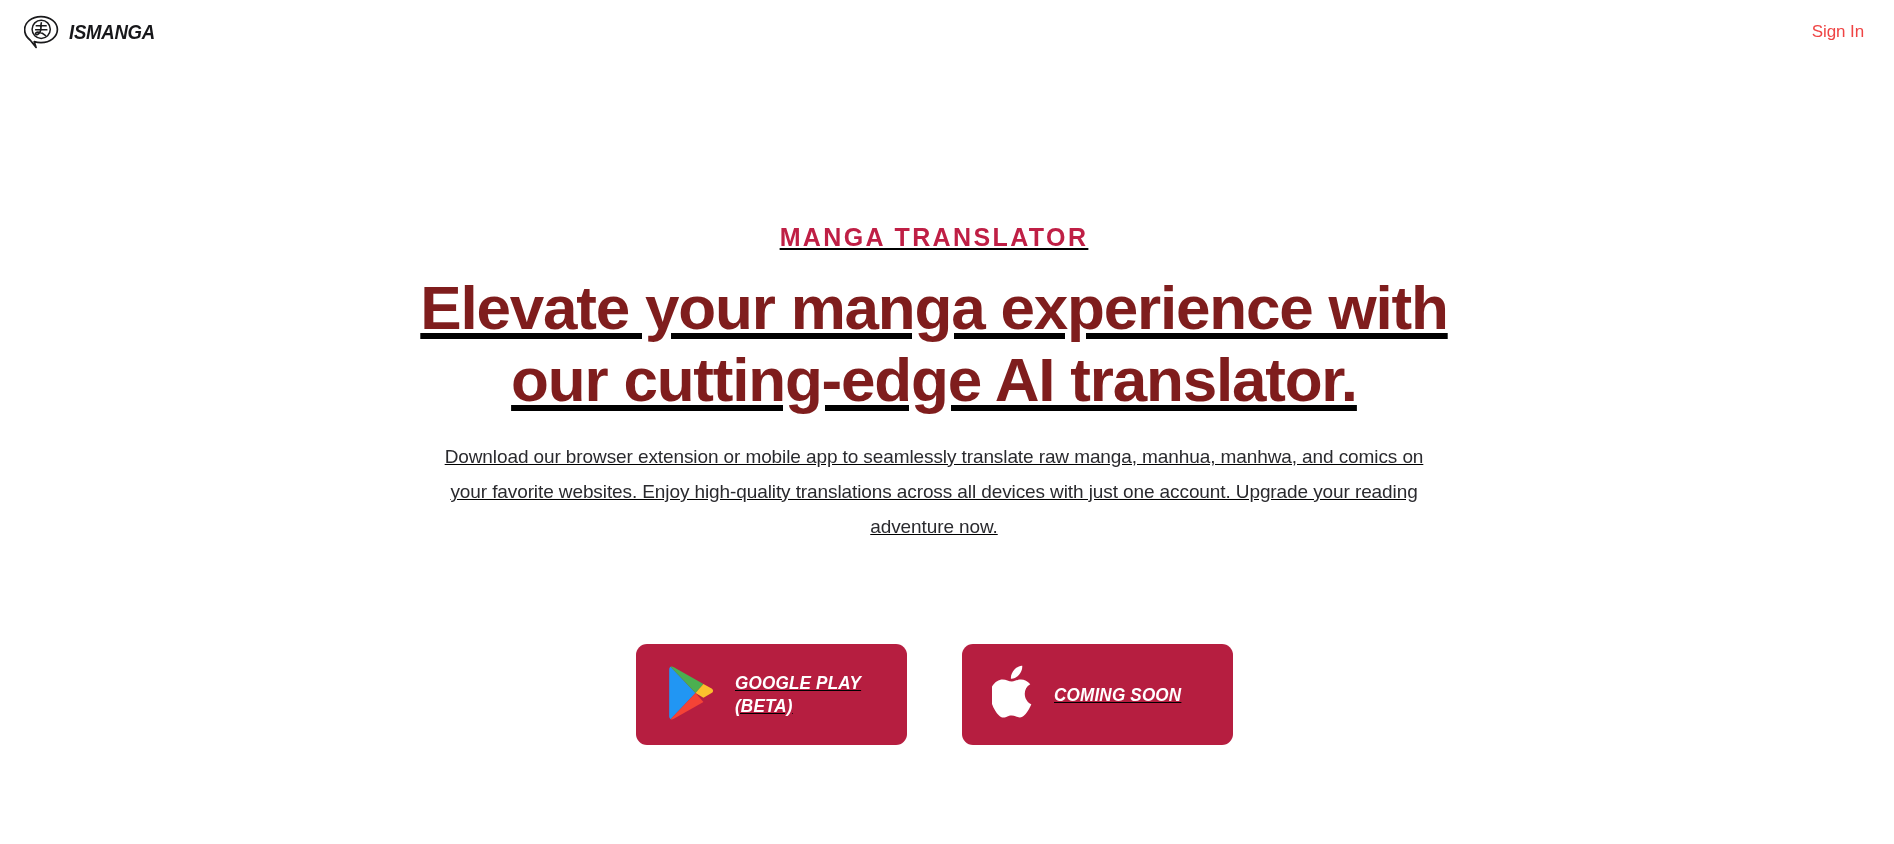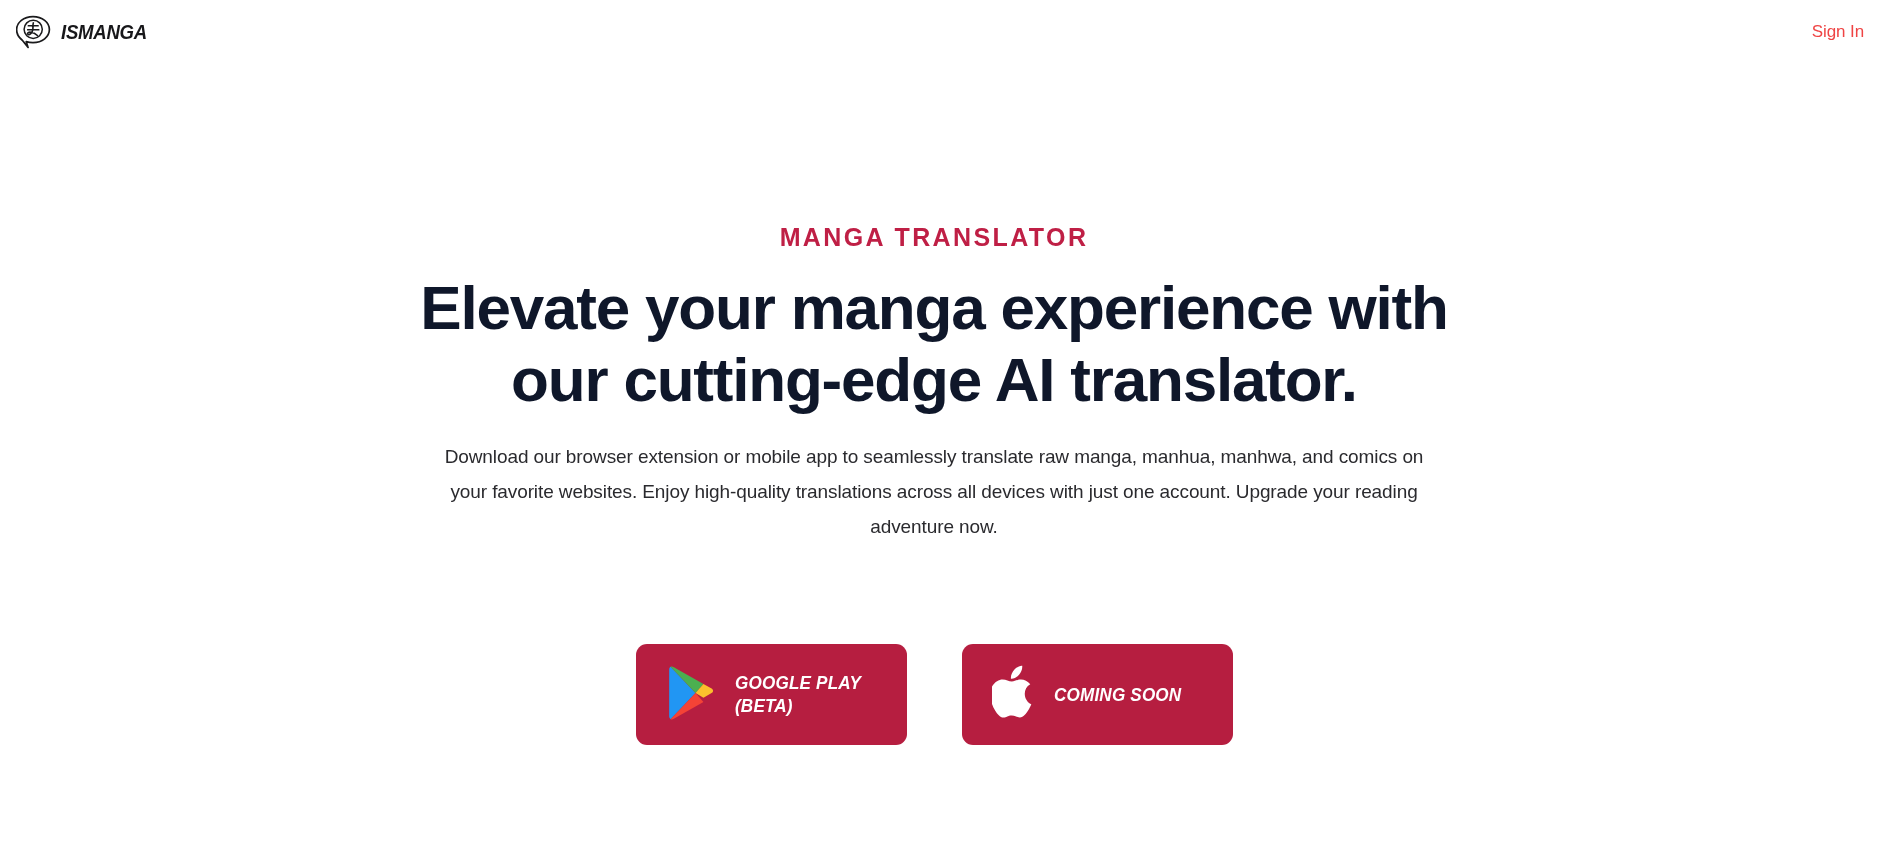--- a/index.html
+++ b/index.html
@@ -12,21 +12,21 @@
     overflow: hidden;
   }
 
   
   .site-header {
     position: relative;
     width: 1894px;
     height: 64px;
     display: flex;
     align-items: center;
-    padding: 0 24px 0 16px;
+    padding: 0 24px 0 24px;
   }
 
   .brand {
     display: flex;
     align-items: center;
     gap: 9px;
     text-decoration: none;
     flex: 0 0 auto;
   }
 
@@ -85,38 +85,39 @@
     letter-spacing: -0.1px;
   }
 
   
   .hero {
     width: 1868px;
     padding-top: 161px;
     display: flex;
     flex-direction: column;
     align-items: center;
+    text-decoration: underline;
   }
 
   .eyebrow {
     font-size: 25px;
     font-weight: 700;
     letter-spacing: 2.4px;
     color: #bf1f45;
     text-align: center;
     line-height: 1;
     margin-bottom: 22px;
   }
 
   .hero-title {
     font-size: 62px;
     font-weight: 700;
     line-height: 1.16;
     letter-spacing: -1.2px;
-    color: #0f172a;
+    color: #7f1d1d;
     text-align: center;
     max-width: 1080px;
     margin-bottom: 23px;
   }
 
   .hero-sub {
     font-size: 19px;
     font-weight: 400;
     line-height: 1.85;
     color: #2a2a2e;

